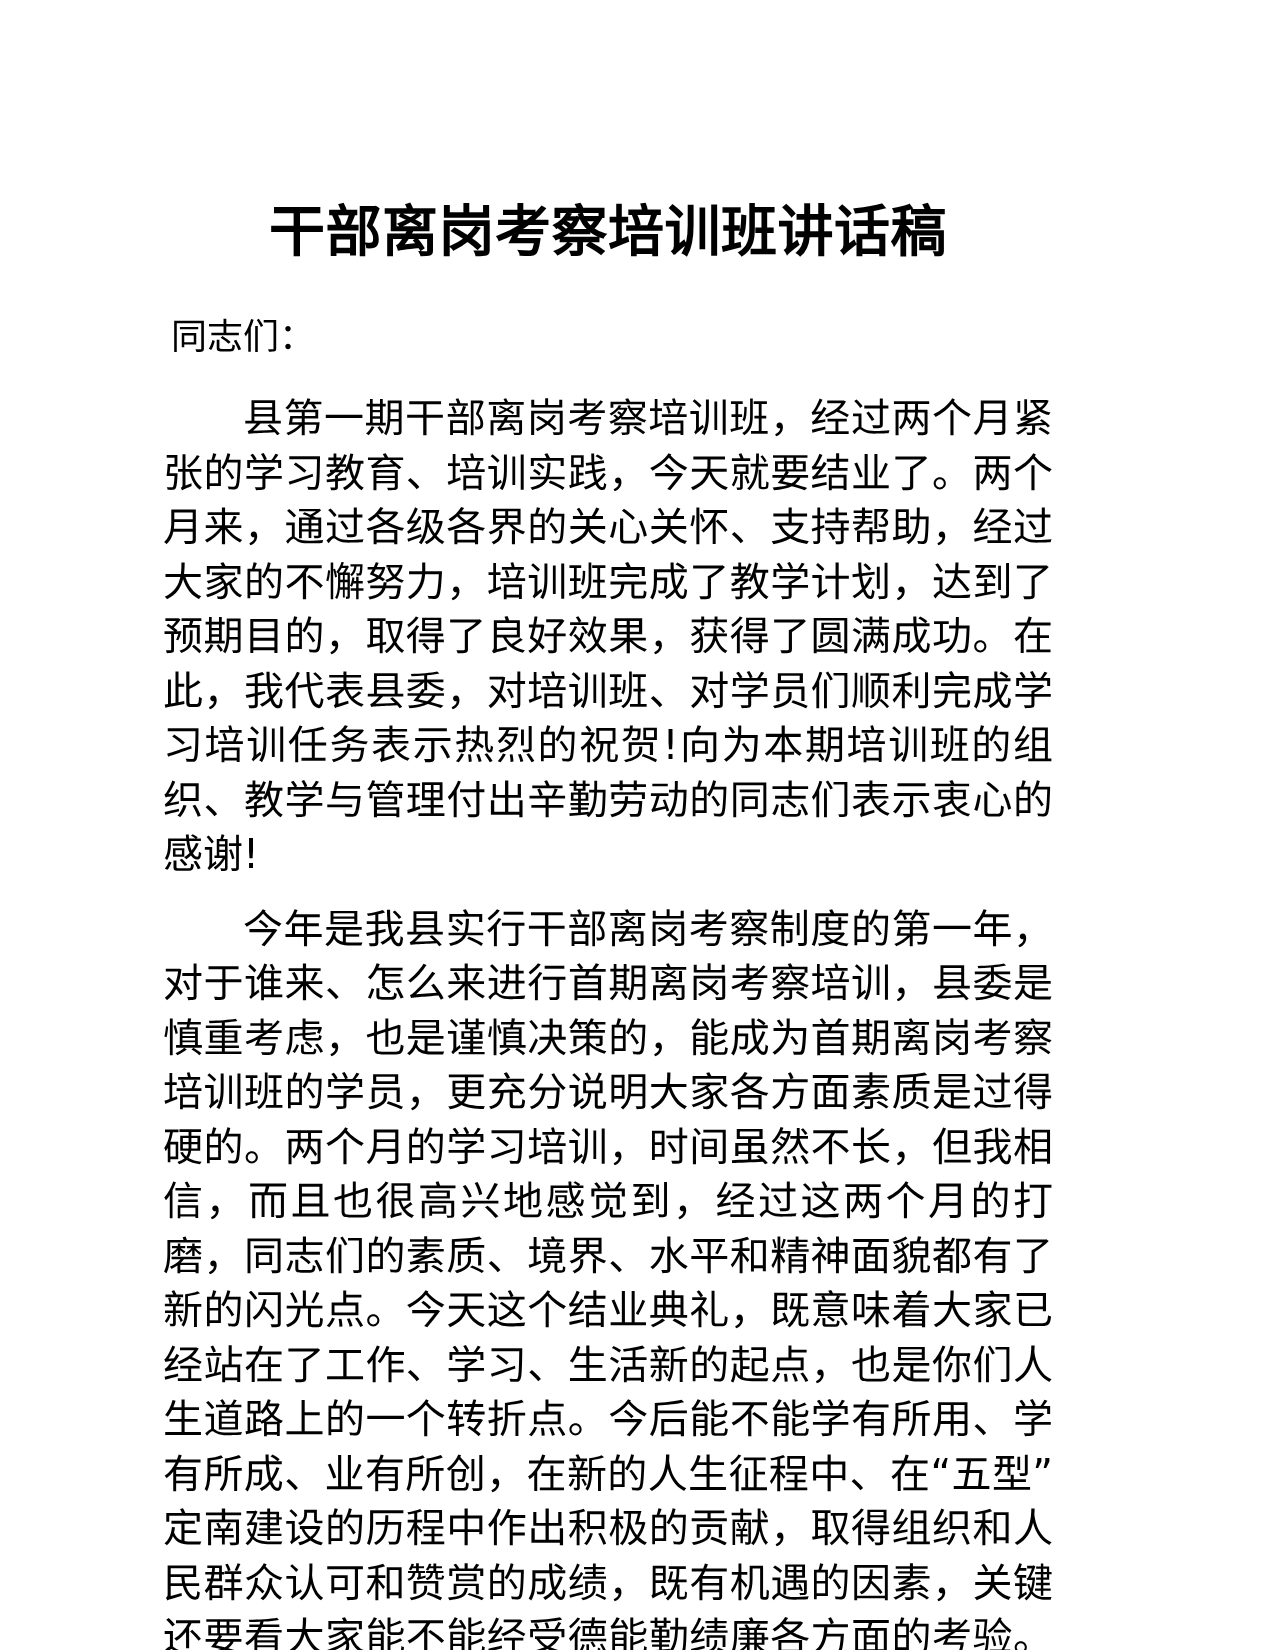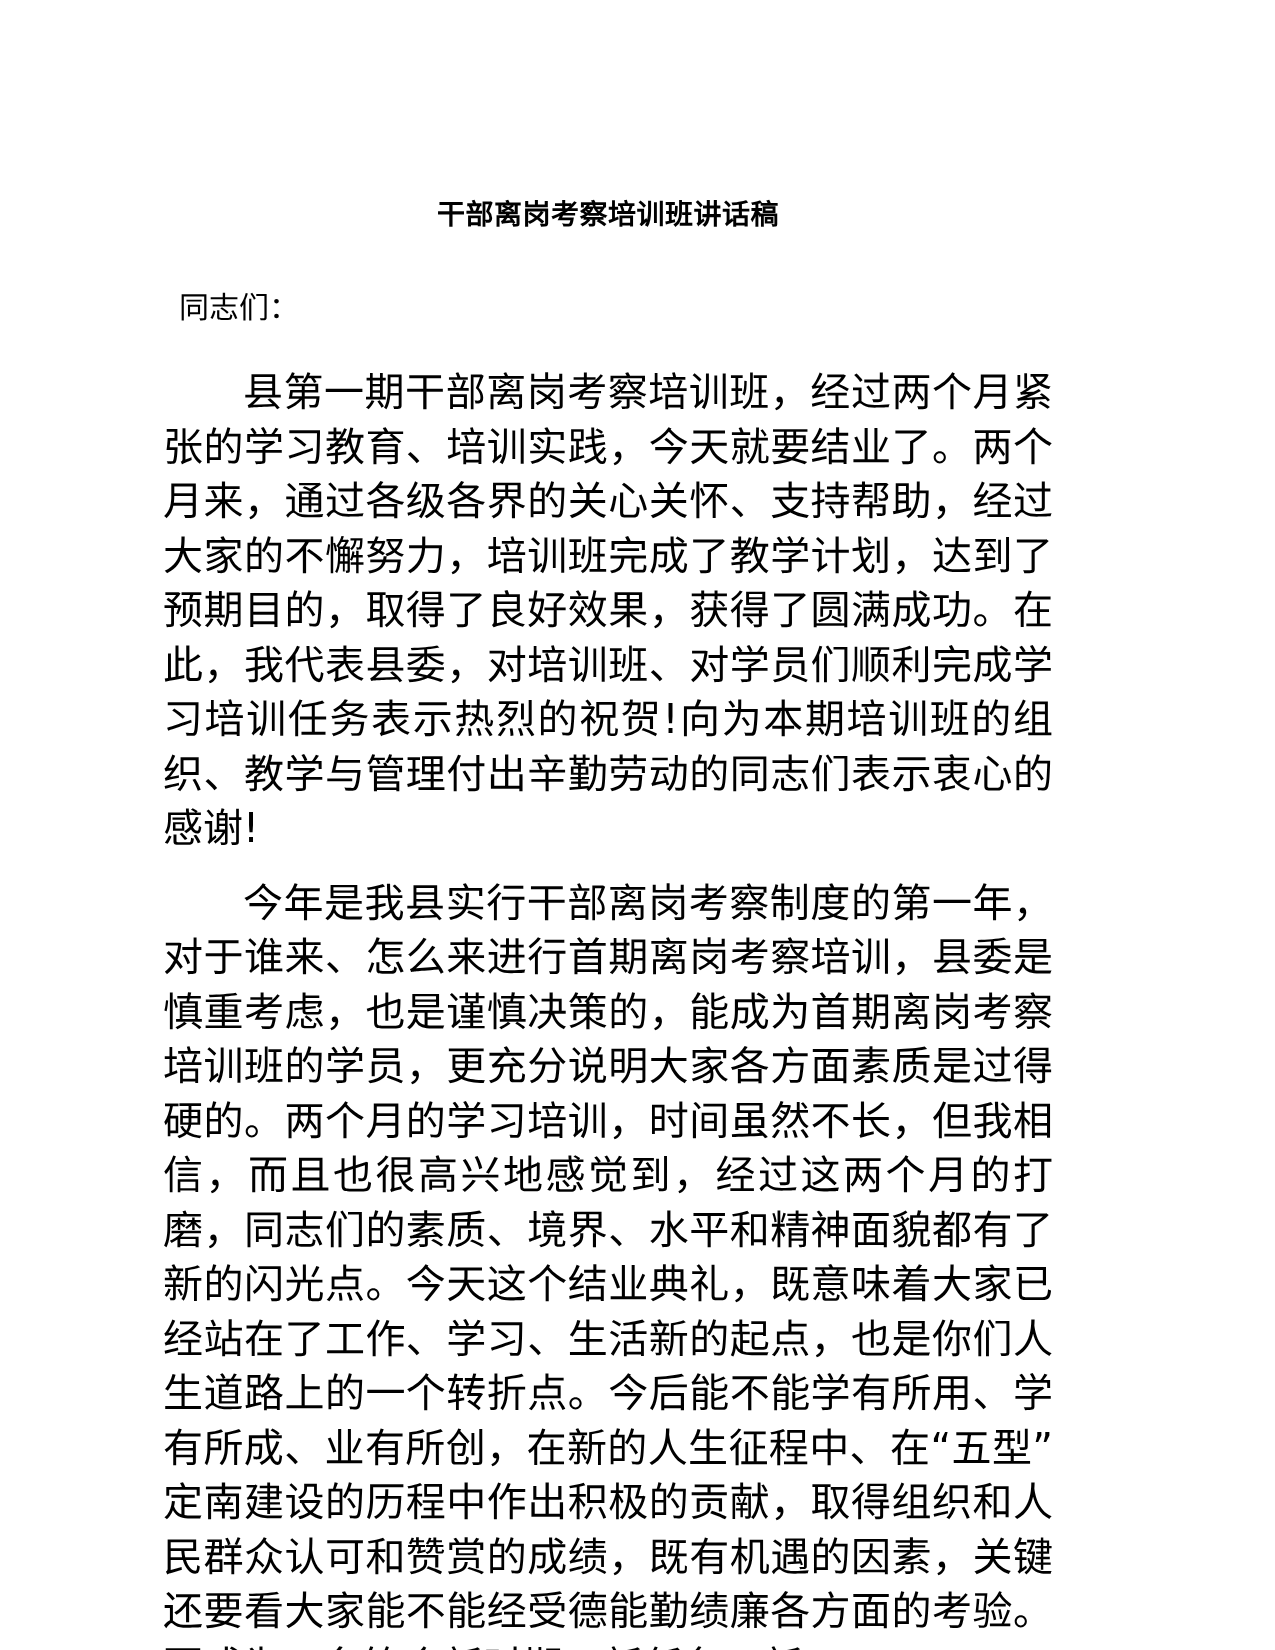--- a/index.html
+++ b/index.html
@@ -25,32 +25,32 @@
     position: absolute;
     left: 163px;
     top: 0;
     width: 890px;
   }
 
   .doc-title {
     margin: 0;
     padding: 0;
     text-align: center;
-    font-size: 28px;
+    font-size: 56px;
     font-weight: 700;
     line-height: 1.2;
     letter-spacing: 0.5px;
     padding-top: 198px;
     white-space: nowrap;
   }
 
   .salutation {
-    margin: 16px;
+    margin: 8px;
     padding-top: 38px;
-    font-size: 30px;
+    font-size: 36px;
     line-height: 1.45;
     text-align: justify;
     text-align-last: left;
     letter-spacing: 0px;
   }
 
   .body-para {
     margin: 0;
     padding-top: 20px;
     font-size: 40px;

